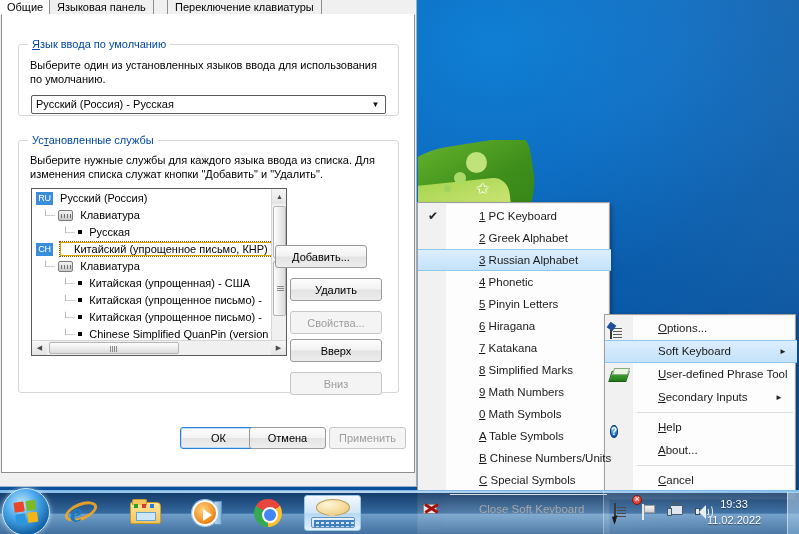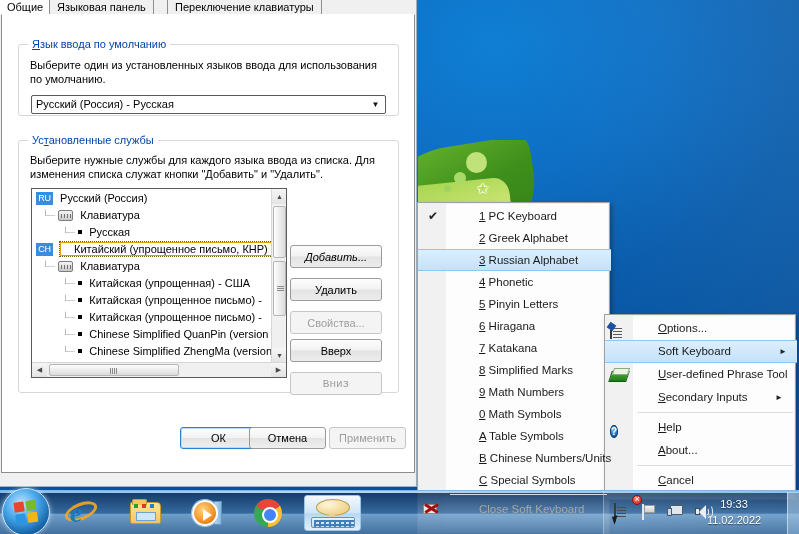--- a/index.html
+++ b/index.html
@@ -122,21 +122,21 @@
     font-size: 11px; color: #000;
     line-height: 17px; padding-left: 4px;
   }
   .combo-arrow {
     position: absolute; right: 1px; top: 1px; width: 17px; height: 15px;
     display: flex; align-items: center; justify-content: center;
     font-size: 8px; color: #111;
   }
 
   .treebox {
-    position: absolute; left: 12px; top: 47px; width: 256px; height: 190px;
+    position: absolute; left: 12px; top: 47px; width: 256px; height: 168px;
     background: #fff; border: 1px solid #5b5b5b;
     overflow: hidden;
   }
   .tree-inner {
     position: absolute; left: 0; top: 0; width: 240px; height: 175px;
     overflow: hidden;
   }
   .trow {
     position: relative; height: 17px; line-height: 17px;
     font-size: 11px; color: #000; white-space: nowrap;
@@ -215,25 +215,25 @@
 
   .btn {
     position: absolute; width: 92px; height: 23px;
     font-size: 11px; color: #000;
     background: linear-gradient(#fdfdfd 0%, #f2f2f2 48%, #e3e3e3 52%, #ededed 100%);
     border: 1px solid #9a9a9a; border-radius: 3px;
     display: flex; align-items: center; justify-content: center;
     white-space: nowrap;
   }
   .btn.disabled { color: #9d9d9d; background: #f4f4f4; border-color: #c6c6c6; }
-  .btn.b-add  { left: 288px; top: 230px; font-style: italic; }
+  .btn.b-add  { left: 273px; top: 230px; }
   .btn.b-del  { left: 288px; top: 263px; }
   .btn.b-prop { left: 288px; top: 296px; }
   .btn.b-up   { left: 288px; top: 324px; }
-  .btn.b-down { left: 288px; top: 357px; font-family: Liberation Mono, monospace; }
+  .btn.b-down { left: 288px; top: 357px; }
 
   .footer-btn {
     position: absolute; width: 77px; height: 22px; top: 412px;
     font-size: 11px; color: #000;
     background: linear-gradient(#fdfdfd 0%, #f3f3f3 48%, #e4e4e4 52%, #eeeeee 100%);
     border: 1px solid #9a9a9a; border-radius: 3px;
     display:flex;align-items:center;justify-content:center;
   }
   .footer-btn.ok { left: 178px; border: 1px solid #2c80d4; box-shadow: 0 0 0 1px #bcd9f5 inset; }
   .footer-btn.cancel { left: 247px; }

